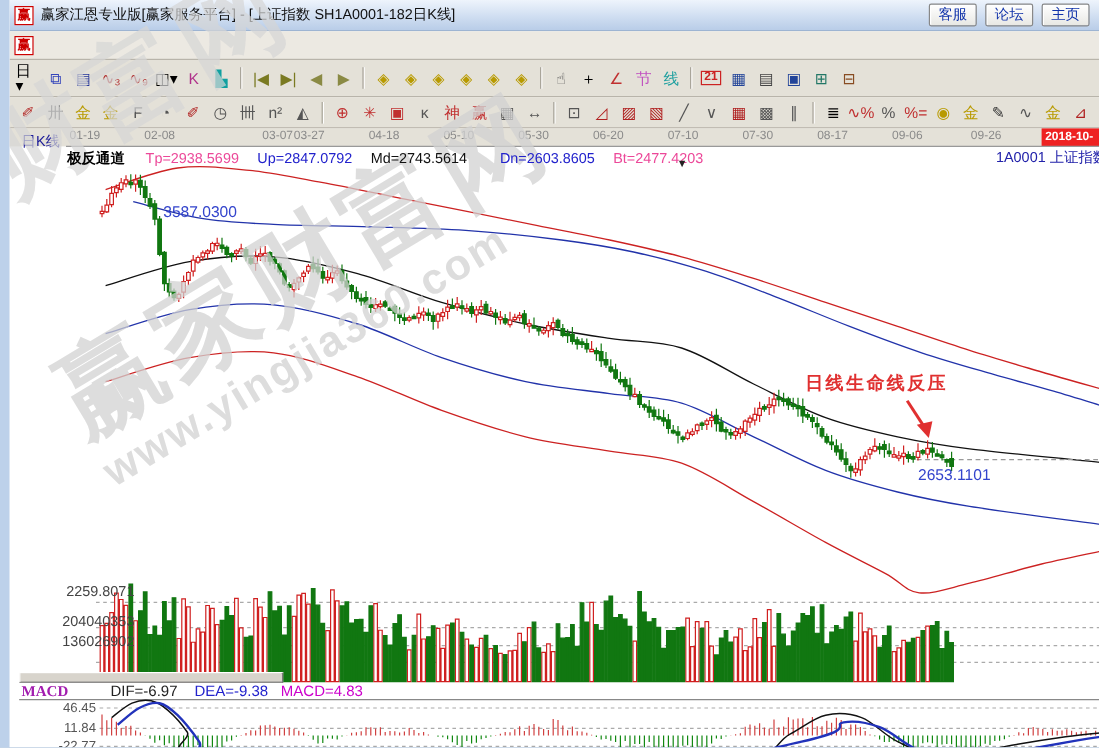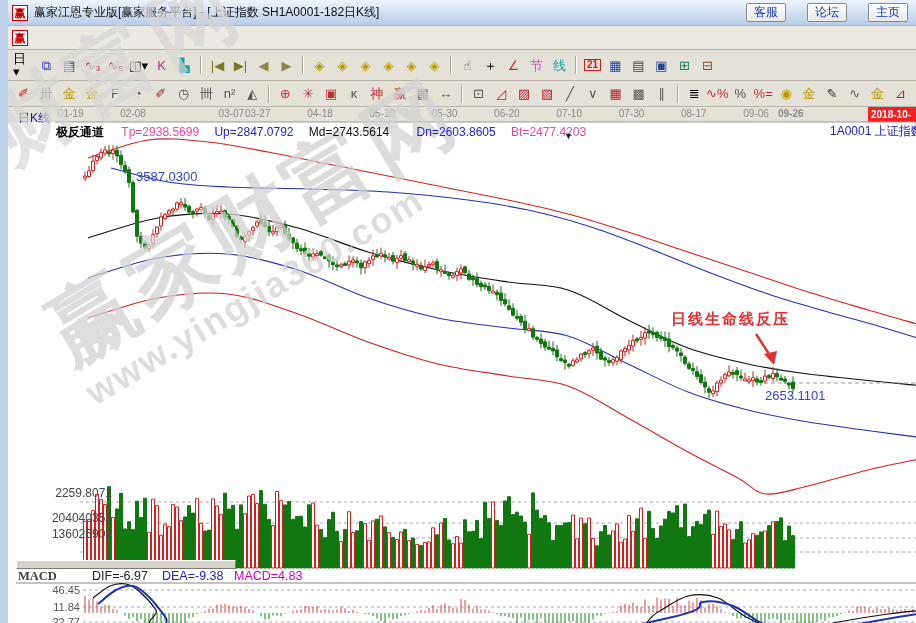--- a/index.html
+++ b/index.html
@@ -6,21 +6,21 @@
   *{box-sizing:border-box;}
   .window{position:relative;width:916px;height:623px;overflow:hidden;background:#ffffff;
     font-family:"Liberation Sans","DejaVu Sans",sans-serif;border-left:8px solid #bdd1ea;}
   
   .titlebar{position:absolute;left:0;top:0;right:0;height:26px;
     background:linear-gradient(#eef4fc,#cddcf0 60%,#b9cde8);border-bottom:1px solid #9db4d2;
     display:flex;align-items:center;padding:0 4px;}
   .logo{width:16px;height:16px;background:#fff;border:1px solid #c00;color:#c00;font-weight:bold;
     font-size:11px;line-height:14px;text-align:center;margin-right:6px;flex:0 0 auto;}
   .title-text{font-size:12px;color:#111;white-space:nowrap;}
-  .tb-buttons{margin-left:auto;display:flex;gap:21px;padding-right:4px;}
+  .tb-buttons{margin-left:auto;display:flex;gap:7px;padding-right:4px;}
   .tb-btn{min-width:40px;height:19px;font-size:12px;color:#1133aa;background:linear-gradient(#ffffff,#e8e8e4);
     border:1px solid #888;border-radius:2px;box-shadow:1px 1px 0 #fff inset;padding:0 6px;cursor:pointer;}
   
   .menubar{position:absolute;left:0;top:26px;right:0;height:24px;background:#ece9e2;
     border-bottom:1px solid #b8b4aa;display:flex;align-items:center;padding:0 4px;}
   .menu-item{font-size:12.5px;color:#000;padding:3px 9px;cursor:default;}
   
   .toolbar{position:absolute;left:0;right:0;background:#e4e1d8;border-bottom:1px solid #b8b4aa;
     display:flex;align-items:center;padding:0 4px;overflow:hidden;}
   .toolbar1{top:50px;height:31px;}
@@ -52,21 +52,21 @@
   .wm .big{font-size:86px;font-weight:bold;letter-spacing:6px;line-height:1.05;}
   .wm .url{font-size:36px;font-weight:bold;letter-spacing:2px;}
   .wm2{left:-60px;top:120px;transform:rotate(-31deg);transform-origin:0 100%;color:#d6d6d6;opacity:.7;
     font-size:86px;font-weight:bold;letter-spacing:6px;pointer-events:none;}
   .qq{top:452px;left:372px;font-size:20px;font-weight:bold;color:#c9c9c9;letter-spacing:1px;}
   .vol-lab{left:8px;width:96px;text-align:right;font-size:12px;color:#444;}
   .vol-red{top:543px;left:8px;width:166px;background:#ee0000;color:#fff;font-size:12px;height:15px;line-height:15px;padding-left:2px;}
   .thumb{top:560px;left:8px;width:220px;height:9px;background:#d8d4cc;border:1px solid;
     border-color:#fff #7a7a7a #7a7a7a #fff;cursor:pointer;}
   .macd-row{top:569px;left:0;font-size:12.5px;}
-  .macd-row .m1{position:absolute;left:10px;color:#404040;font-weight:bold;font-family:"Liberation Serif",serif;}
+  .macd-row .m1{position:absolute;left:10px;color:#a21caf;font-weight:bold;font-family:"Liberation Serif",serif;}
   .macd-row .m2{position:absolute;left:84px;color:#222;}
   .macd-row .m3{position:absolute;left:154px;color:#2222cc;}
   .macd-row .m4{position:absolute;left:226px;color:#cc00cc;}
   .macd-lab{left:8px;width:64px;text-align:right;font-size:11px;color:#555;}
 </style>
 </head>
 <body>
 
 <div class="window">
 
@@ -305,21 +305,21 @@
       <div class="dlabel" style="left: 174.6px; margin-left: 36px;">03-07</div>
       <div class="dlabel" style="left: 236.9px;">03-27</div>
       <div class="dlabel" style="left: 299.2px;">04-18</div>
       <div class="dlabel" style="left: 361.5px;">05-10</div>
       <div class="dlabel" style="left: 423.8px;">05-30</div>
       <div class="dlabel" style="left: 486.1px;">06-20</div>
       <div class="dlabel" style="left: 548.4px;">07-10</div>
       <div class="dlabel" style="left: 610.7px;">07-30</div>
       <div class="dlabel" style="left: 673px;">08-17</div>
       <div class="dlabel" style="left: 735.3px;">09-06</div>
-      <div class="dlabel" style="left: 770px; font-weight: bold;">09-26</div>
+      <div class="dlabel" style="left: 801px;">09-26</div>
     </div>
   <div class="klabel ovl">日K线</div>
 
   <svg class="layer" id="chartsvg" width="916" height="516" viewBox="0 107 916 516" style="top:107px">
       <line x1="47" y1="122" x2="916" y2="122" stroke="#999" stroke-width="1"></line>
       <line x1="72" y1="502" x2="912" y2="502" stroke="#aaaaaa" stroke-dasharray="3,3" stroke-width="1"></line>
       <line x1="72" y1="523" x2="912" y2="523" stroke="#aaaaaa" stroke-dasharray="3,3" stroke-width="1"></line>
       <line x1="72" y1="538" x2="912" y2="538" stroke="#aaaaaa" stroke-dasharray="3,3" stroke-width="1"></line>
       <line x1="72" y1="552" x2="912" y2="552" stroke="#aaaaaa" stroke-dasharray="3,3" stroke-width="1"></line>
       <path d="M80,158C90.0,155.0 120.0,142.7 140,140C160.0,137.3 180.0,140.0 200,142C220.0,144.0 240.0,148.3 260,152C280.0,155.7 300.0,160.0 320,164C340.0,168.0 360.0,172.0 380,176C400.0,180.0 420.0,184.0 440,188C460.0,192.0 480.0,195.7 500,200C520.0,204.3 540.0,208.7 560,214C580.0,219.3 600.0,225.7 620,232C640.0,238.3 660.0,245.3 680,252C700.0,258.7 720.0,265.3 740,272C760.0,278.7 780.0,285.7 800,292C820.0,298.3 840.7,304.3 860,310C879.3,315.7 906.7,323.3 916,326" stroke="#cc2222" fill="none" stroke-width="1.1"></path>

